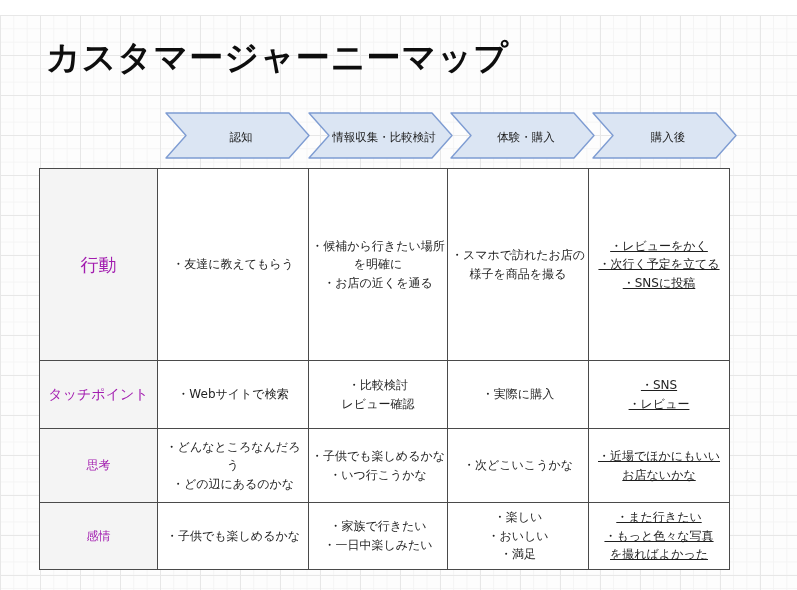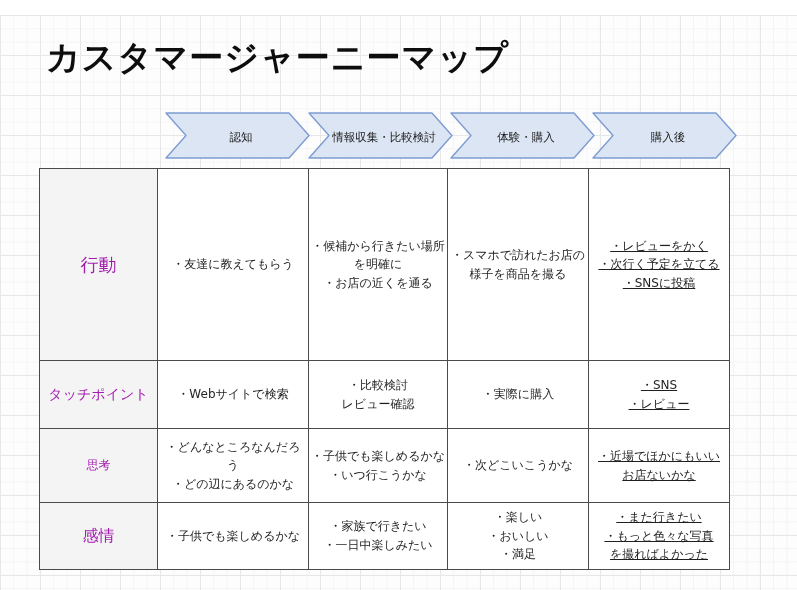--- a/index.html
+++ b/index.html
@@ -82,21 +82,21 @@
   .cell:nth-child(5n) { border-right: none; text-decoration: underline; }
   .cell:nth-child(n+16) { border-bottom: none; }
 
   .rowhead {
     background: var(--row-header-bg);
     color: #a21caf;
   }
   .rh-0 { font-size: 18px; }
   .rh-1 { font-size: 14px; text-align: center; }
   .rh-2 { font-size: 12px; text-align: right; }
-  .rh-3 { font-size: 16px; }
+  .rh-3 { font-size: 12px; }
 </style>
 </head>
 <body>
 
 <div class="canvas">
 
   <div class="page-title">カスタマージャーニーマップ</div>
 
   <div class="phases">
     <svg class="phase-arrow pa-0" viewBox="0 0 146 47">

